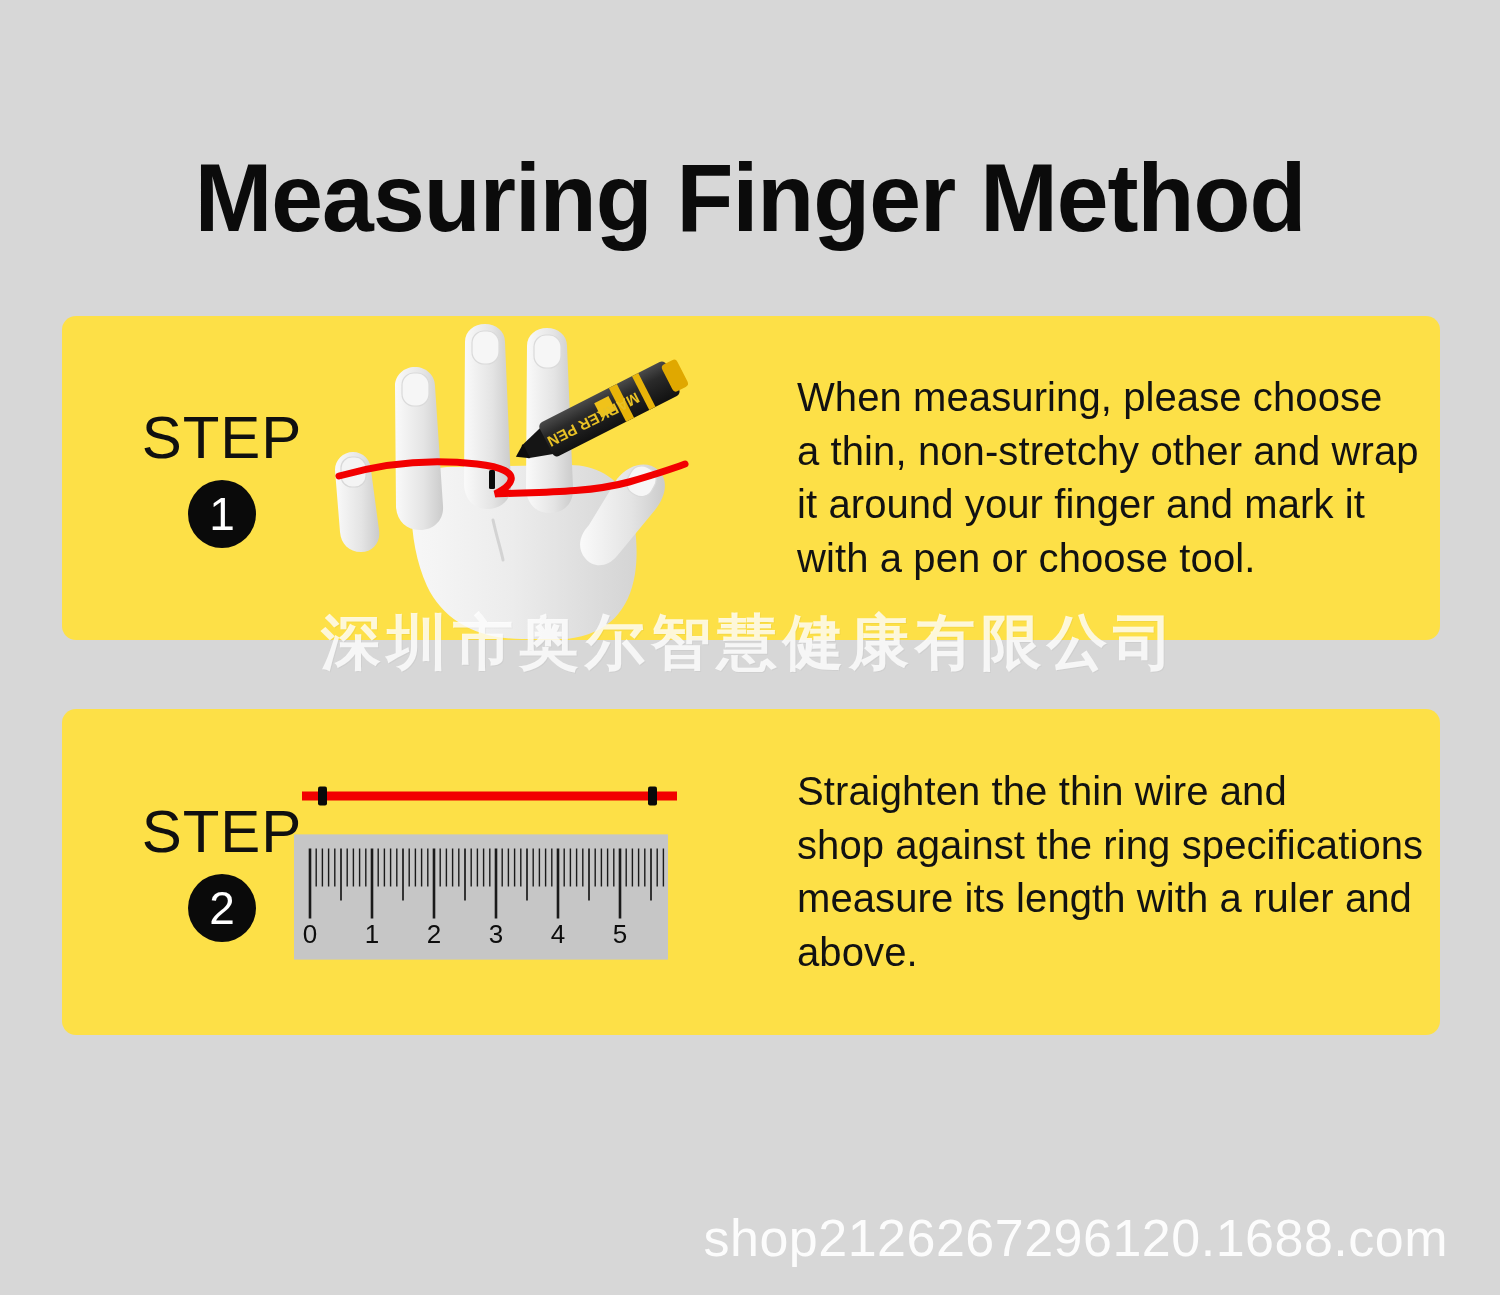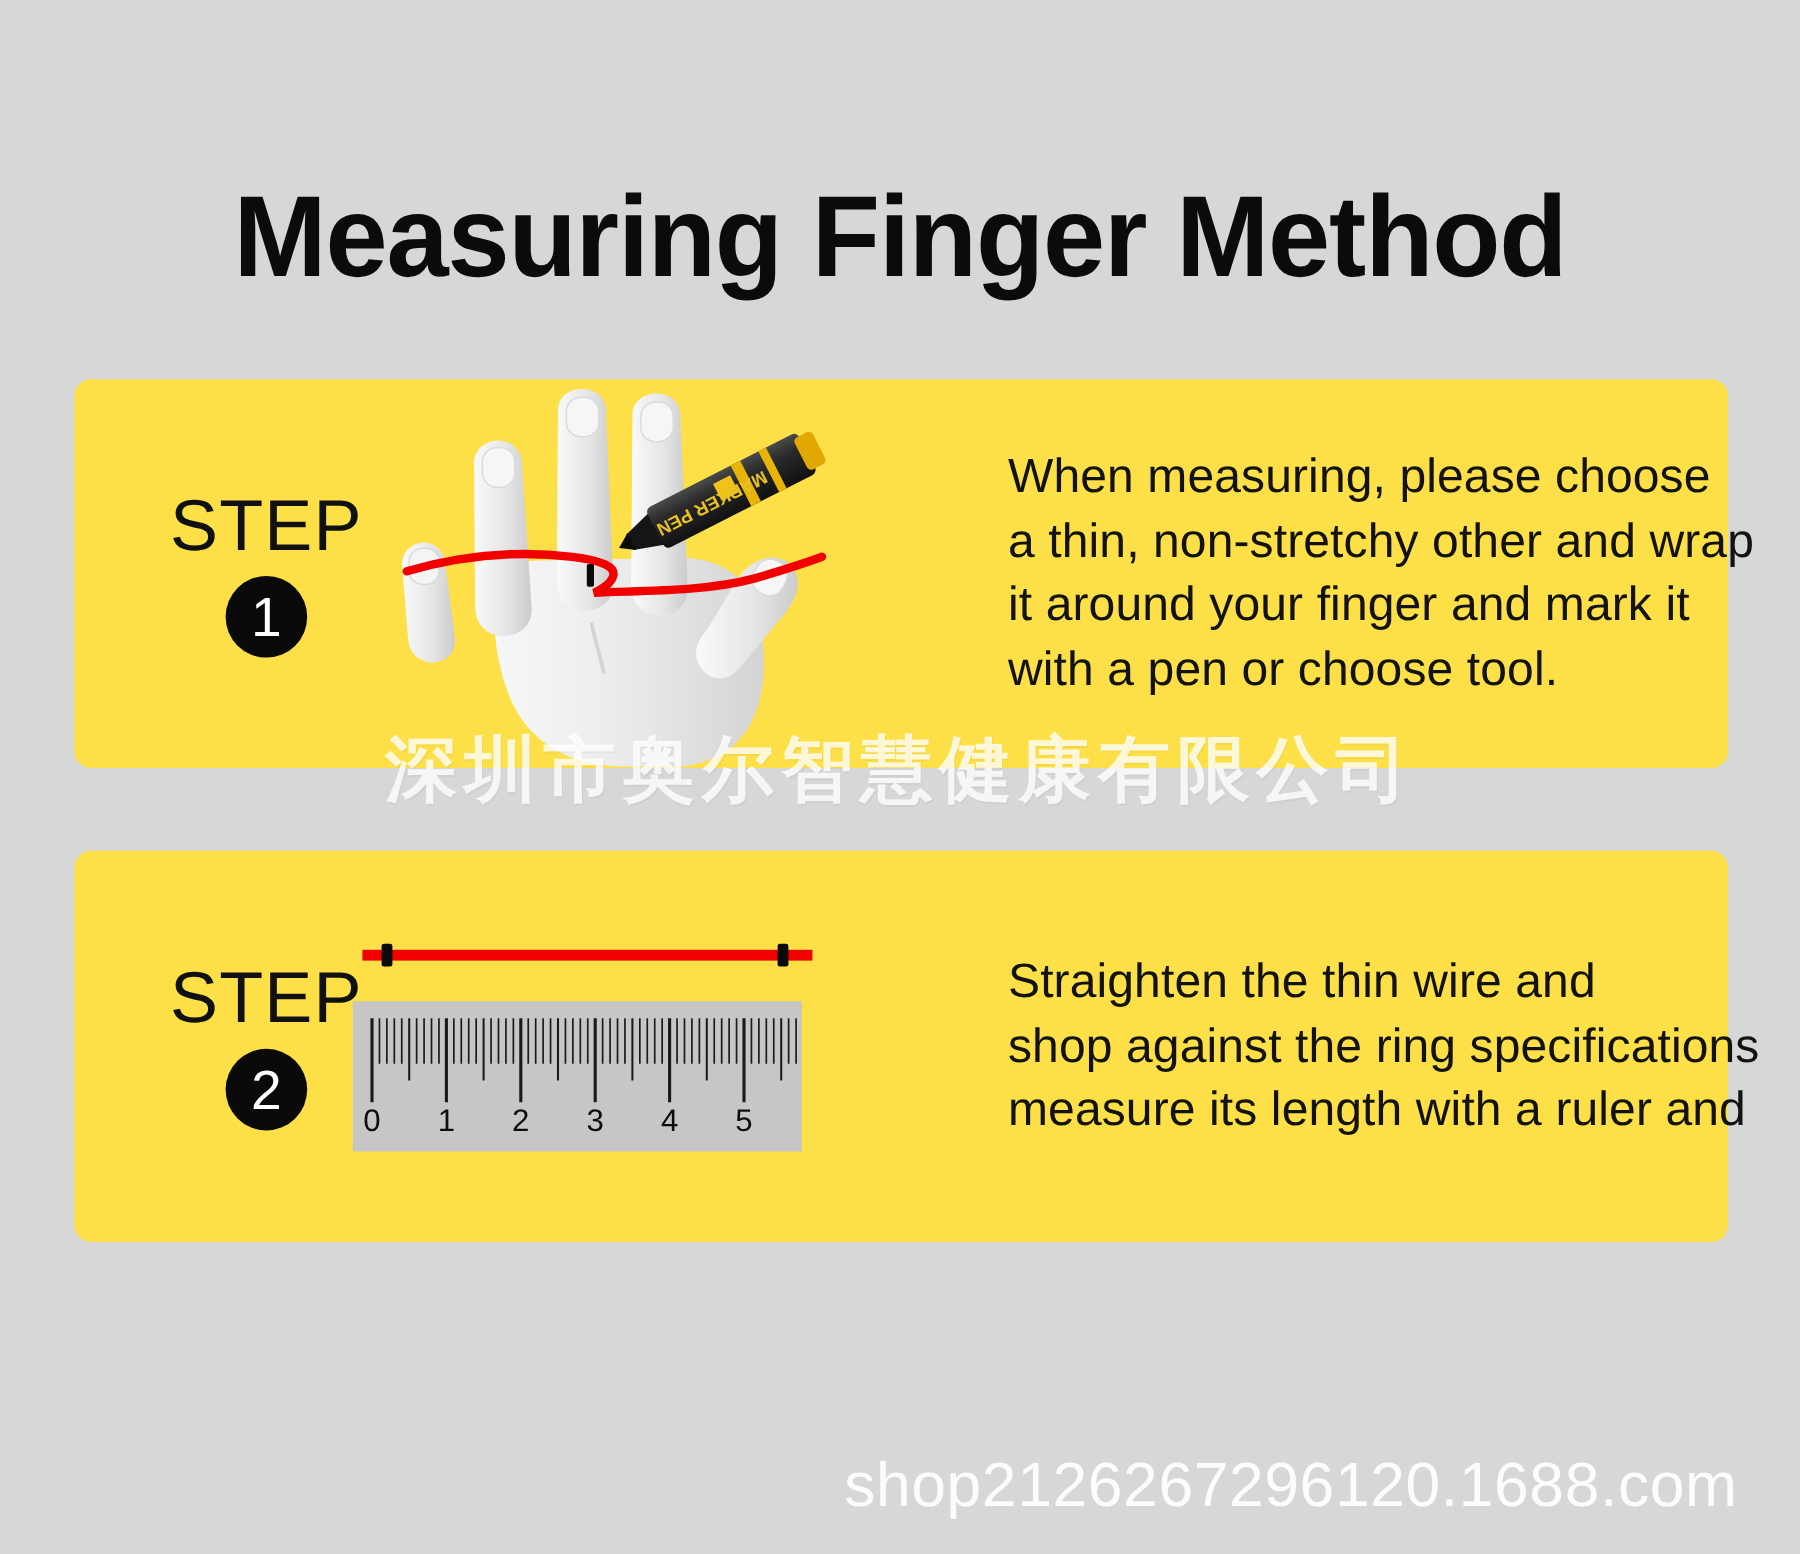--- a/index.html
+++ b/index.html
@@ -139,21 +139,21 @@
     left: 735px;
     top: 50%;
     transform: translateY(-50%);
     width: 700px;
     font-family: "Liberation Sans Narrow", "Liberation Sans", sans-serif;
     font-size: 40px;
     line-height: 1.34;
     color: #121212;
     letter-spacing: 0.1px;
   }
-  .copy .line { white-space: nowrap; display: block; margin-left: 43px; }
+  .copy .line { white-space: nowrap; display: block; }
 
   
   .watermark-cn {
     position: absolute;
     left: 0;
     top: 612px;
     width: 1500px;
     text-align: center;
     font-family: "DejaVu Sans", sans-serif;
     font-size: 60px;
@@ -356,19 +356,20 @@
               <text x="326" y="108">5</text>
             </g>
         </svg>
       </div>
     </div>
 
     <div class="copy">
       <span class="line">Straighten the thin wire and</span>
       <span class="line">shop against the ring specifications</span>
       <span class="line">measure its length with a ruler and</span>
+      <span class="line">above.</span>
     </div>
   </div>
 
   <div class="watermark-cn">深圳市奥尔智慧健康有限公司</div>
   <div class="watermark-url">shop2126267296120.1688.com</div>
 
 </div>
 
 </body></html>

